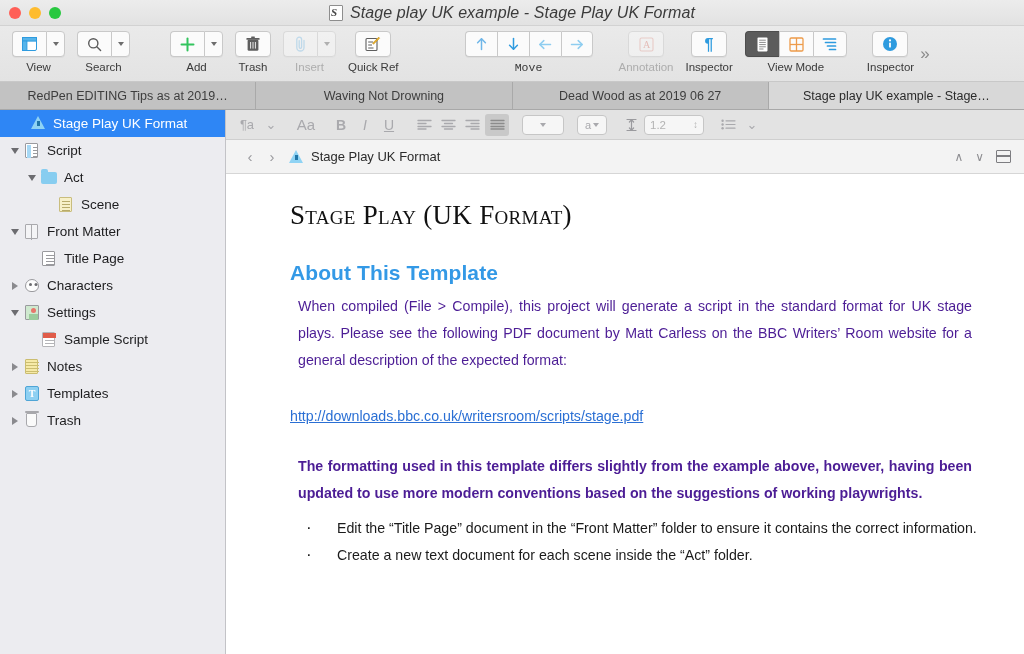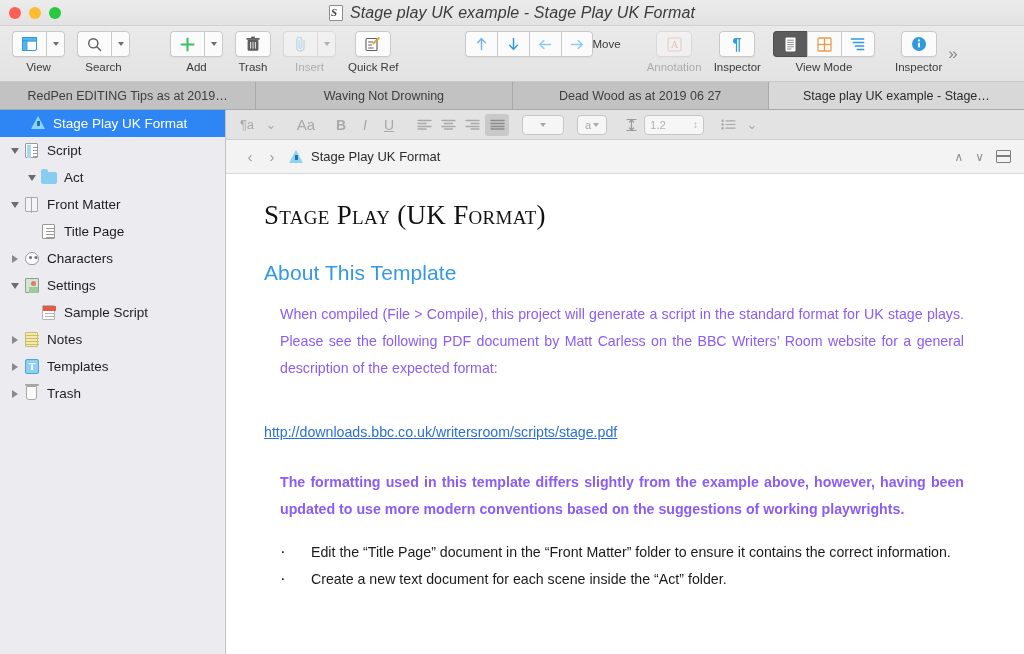--- a/index.html
+++ b/index.html
@@ -58,21 +58,21 @@
   .btn.w36 { width: 36px; }
   .btn.dark { background: #5c5c5c; border-color: #4d4d4d; }
   .btn.disabled { opacity: .45; }
   .caret { width: 0; height: 0; border-left: 3.5px solid transparent; border-right: 3.5px solid transparent; border-top: 4px solid #6d6d6d; }
 
   .tb-spacer-12 { width: 12px; }
   .tb-spacer-20 { width: 20px; }
   .tb-spacer-26 { width: 26px; }
   .tb-spacer-40 { width: 40px; }
 
-  .group-move { display:flex; flex-direction:row; align-items:center; }
+  .group-move { display:flex; flex-direction:column; align-items:center;font-family:Liberation Mono, monospace; }
   .seg { display: flex; }
   .overflow { font-size: 17px; color: #8a8a8a; align-self: center; margin-left: 6px; letter-spacing:-2px;}
 
   
   .tabbar { height: 28px; flex: 0 0 28px; display: flex; background: #b9b9b9; border-bottom: 1px solid #a8a8a8; }
   .tab {
     flex: 1 1 0; display: flex; align-items: center; justify-content: center;
     font-size: 12.5px; color: #3d3d3d; background: #c2c2c2;
     border-right: 1px solid #a9a9a9; overflow: hidden; white-space: nowrap;
   }
@@ -153,30 +153,30 @@
     display: flex; align-items: center; padding: 0 13px; gap: 0;
   }
   .nav-arrow { color:#9a9a9e; font-size:15px; width:22px; text-align:center; }
   .dh-title { font-size: 13px; color: #2b2b2b; margin-left: 4px; }
   .dh-icon { width:17px; height:17px; position:relative; margin-left:4px; margin-right:3px; }
   .dh-icon .ic-tri { left:2px; top:2px; }
   .dh-right { margin-left:auto; display:flex; align-items:center; gap:12px; color:#8e8e92; font-size:12px; }
   .splitglyph { width:15px; height:13px; border:1.4px solid #7d7d81; border-radius:1px; position:relative; }
   .splitglyph:after { content:""; position:absolute; left:0; right:0; top:4.3px; height:1.4px; background:#7d7d81; }
 
-  .page { flex: 1 1 auto; overflow: hidden; padding: 26px 44px 0 38px; background:#fff; }
+  .page { flex: 1 1 auto; overflow: hidden; padding: 26px 44px 0 64px; background:#fff; }
   .doc-title {
     font-family: "Liberation Serif", serif; font-size: 27px; color:#111;
     font-variant: small-caps; letter-spacing: .3px; margin-bottom: 30px;
   }
   h2.sec {
-    font-size: 21px; color: #3399e6; font-weight: 400; margin: 16px 0 6px 0; letter-spacing:0.1px;
+    font-size: 21px; color: #3399e6; font-weight: 700; margin: 16px 0 6px 0; letter-spacing:0.1px;
   }
   p.body-p {
-    font-size: 14.2px; color: #8b5cf6; line-height: 27px; text-align: justify; margin: 16px;
+    font-size: 14.2px; color: #4c1d95; line-height: 27px; text-align: justify; margin: 8px;
   }
   p.gap { margin-top: 28px; font-weight: bold; }
   a.link { font-size: 14.2px; color: #2a6fd4; text-decoration: underline; display:inline-block; margin: 26px 0 0 0; }
   ul.bullets { list-style: none; margin: 2px 0 0 0; padding: 0; }
   ul.bullets li {
     font-size: 14.2px; color:#1b1b1b; line-height: 27px; text-align: justify;
     position: relative; padding-left: 47px; margin-bottom: 0;
   }
   ul.bullets li:before { content: "\00B7"; position: absolute; left: 16px; top: -1px; font-size: 17px; color:#1b1b1b; }
 </style>
@@ -467,20 +467,28 @@
         <span style="width:25px"></span>
         <span class="disc down">
             <i></i>
           </span>
         <span class="ico">
             <span class="ic-folder"></span>
           </span>
         <span class="lbl">Act</span>
       </div>
 
+      <div class="row">
+        <span style="width:42px"></span>
+        <span class="disc"></span>
+        <span class="ico">
+            <span class="ic-scene"></span>
+          </span>
+        <span class="lbl">Scene</span>
+      </div>
 
       <div class="row">
         <span style="width:8px"></span>
         <span class="disc down">
             <i></i>
           </span>
         <span class="ico">
             <span class="ic-front"></span>
           </span>
         <span class="lbl">Front Matter</span>

